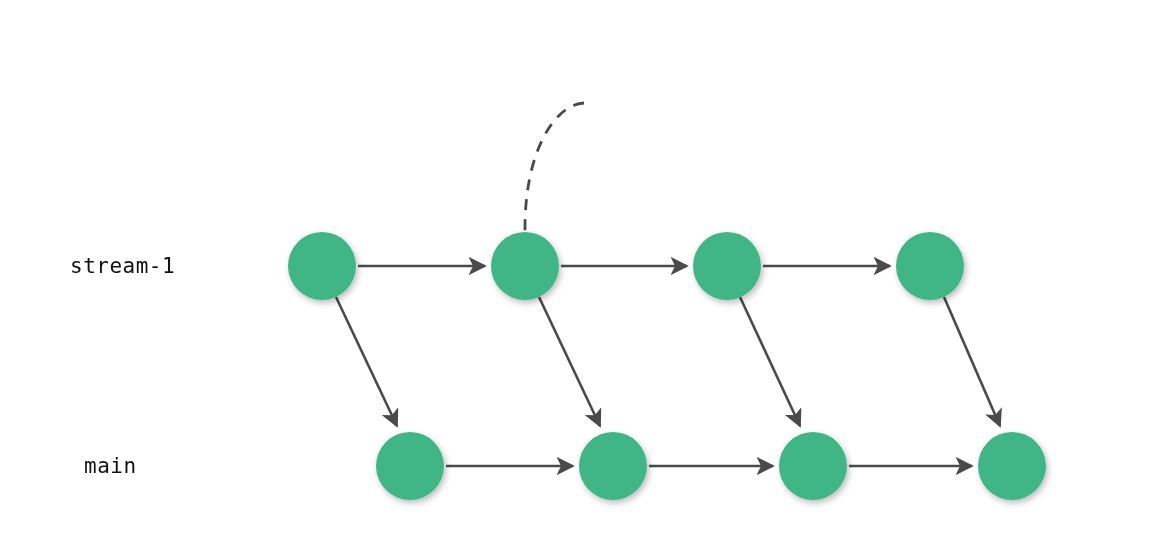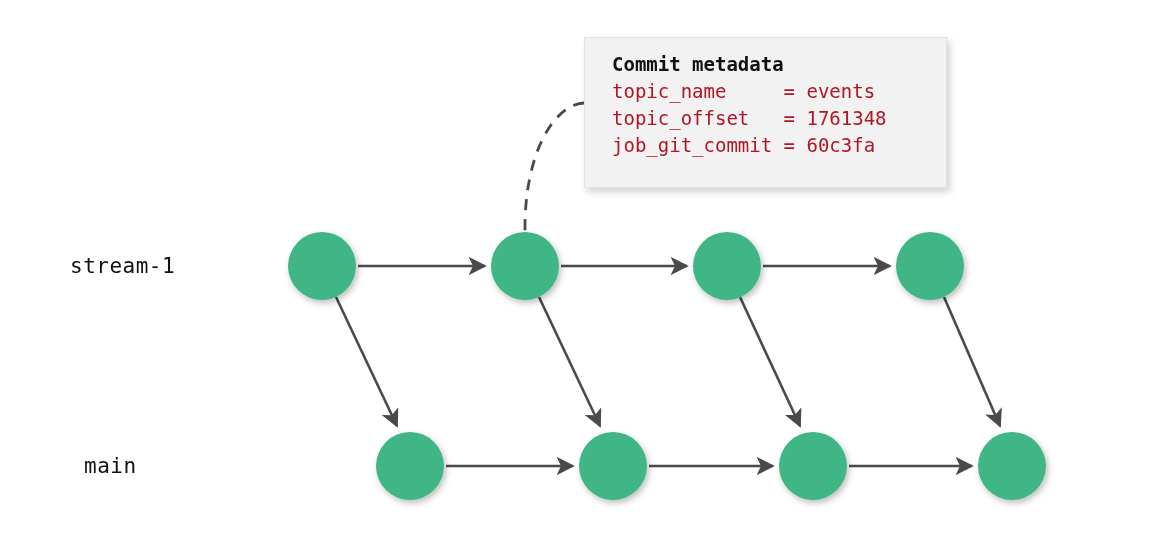--- a/index.html
+++ b/index.html
@@ -98,20 +98,14 @@
       <circle cx="613" cy="466" r="34" fill="#3fb585"></circle>
       <circle cx="813" cy="466" r="34" fill="#3fb585"></circle>
       <circle cx="1012" cy="466" r="34" fill="#3fb585"></circle>
     </g>
   </svg>
 
   <div class="lane-label" style="left:70px; top:266px;">stream-1</div>
 
   <div class="lane-label" style="left:84px; top:466px;">main</div>
 
-  <div class="callout" style="left:584px; top:37px; width:363px; height:151px;">
-    <div class="callout-title">Commit metadata</div>
-    <div class="callout-row">topic_name     = events</div>
-    <div class="callout-row">topic_offset   = 1761348</div>
-    <div class="callout-row">job_git_commit = 60c3fa</div>
-  </div>
 
 </div>
 
 </body></html>

